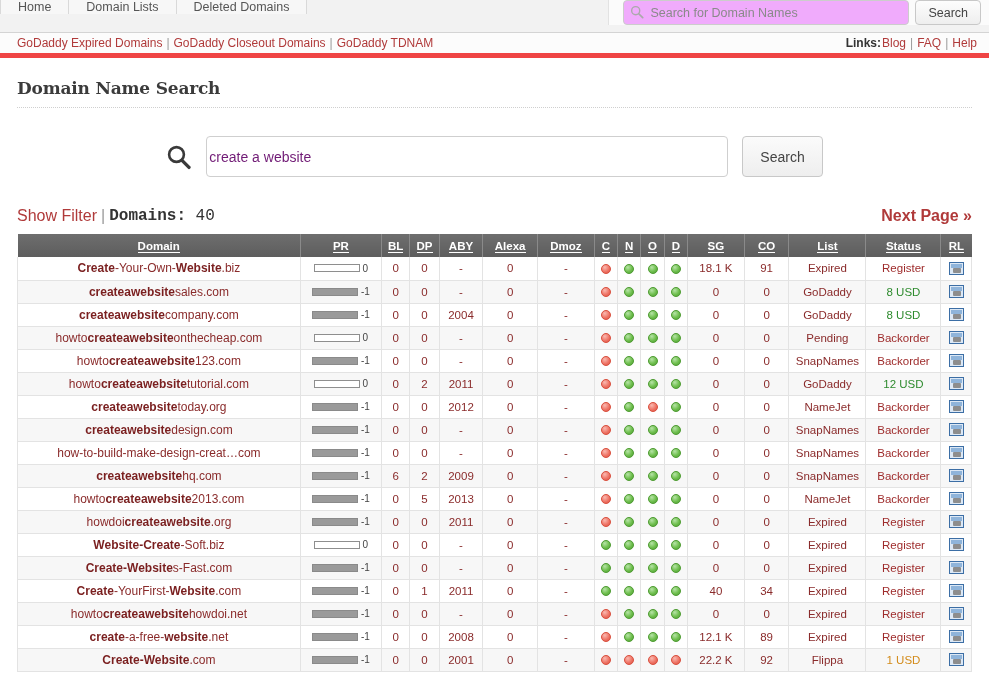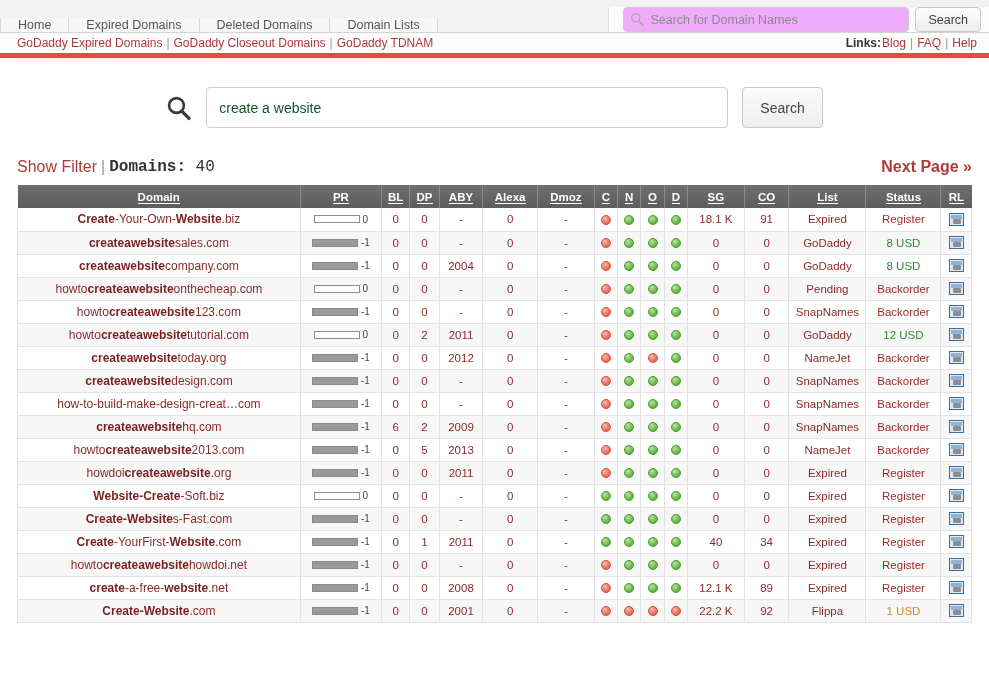--- a/index.html
+++ b/index.html
@@ -12,21 +12,21 @@
     font-size: 12px;
     color: #333;
   }
 
   
   .topbar {
     height: 33px;
     background: #f2f2f2;
     border-bottom: 1px solid #d4d4d4;
     display: flex;
-    align-items: flex-end;
+    align-items: flex-start;
     position: relative;
   }
   .tabs { display: flex; align-items: stretch; }
   .tab {
     display: flex; align-items: center; justify-content: center;
     padding: 0 17px;
     font-size: 12.5px;
     color: #555;
     background: #f7f7f7;
     border-right: 1px solid #d9d9d9;
@@ -120,23 +120,23 @@
     justify-content: center;
     gap: 14px;
     margin-bottom: 30px;
   }
   .mag-big { width: 26px; height: 26px; flex: none; }
   .big-input {
     width: 522px;
     height: 41px;
     border: 1px solid #cfcfcf;
     border-radius: 4px;
-    padding: 0 12px;
+    padding: 0 2px;
     font-size: 14px;
-    color: #14532d;
+    color: #701a75;
     background: #fff;
     outline: none;
     font-family: "Liberation Sans", sans-serif;
   }
   .big-btn {
     height: 41px;
     padding: 0 17px;
     font-size: 14px;
     color: #444;
     background: linear-gradient(#fbfbfb,#eeeeee);
@@ -279,23 +279,22 @@
   col.c-list   { width: 76px; }
   col.c-status { width: 74px; }
   col.c-rl     { width: 30px; }
 </style>
 </head>
 <body>
 
 <div class="topbar">
   <div class="tabs" id="nav-tabs">
       <div class="tab">Home</div>
-      <div class="tab">Expired Domains</div>
+      <div class="tab">Domain Lists</div>
       <div class="tab">Deleted Domains</div>
-      <div class="tab">Domain Lists</div>
     </div>
   <div class="topbar-right">
     <div class="search-wrap">
       <svg class="mag-small" viewBox="0 0 16 16">
         <circle cx="6.5" cy="6.5" r="4.6" fill="none" stroke="#aaa" stroke-width="1.6"></circle>
         <line x1="10" y1="10" x2="14.5" y2="14.5" stroke="#aaa" stroke-width="2" stroke-linecap="round"></line>
       </svg>
       <input class="nav-search-input" type="text" placeholder="Search for Domain Names" style="">
     </div>
     <button class="nav-search-btn">Search</button>
@@ -305,20 +304,21 @@
 <div class="linksbar">
   <div id="left-links"><a href="#">GoDaddy Expired Domains</a><span class="sep">|</span><a href="#">GoDaddy Closeout Domains</a><span class="sep">|</span><a href="#">GoDaddy TDNAM</a></div>
   <div class="links-right">
     <span class="lbl">Links:</span>
     <span id="right-links"><a href="#">Blog</a><span class="sep">|</span><a href="#">FAQ</a><span class="sep">|</span><a href="#">Help</a></span>
   </div>
 </div>
 
 <div class="page">
 
+  <div class="page-title">Domain Name Search</div>
   <div class="dotted-rule"></div>
 
   <div class="bigsearch">
     <svg class="mag-big" viewBox="0 0 26 26">
       <circle cx="10.5" cy="10.5" r="7.4" fill="none" stroke="#3a3a3a" stroke-width="2.6"></circle>
       <line x1="16" y1="16.4" x2="23" y2="23.4" stroke="#3a3a3a" stroke-width="3.4" stroke-linecap="round"></line>
     </svg>
     <input class="big-input" type="text" value="create a website" style="">
     <button class="big-btn">Search</button>
   </div>

